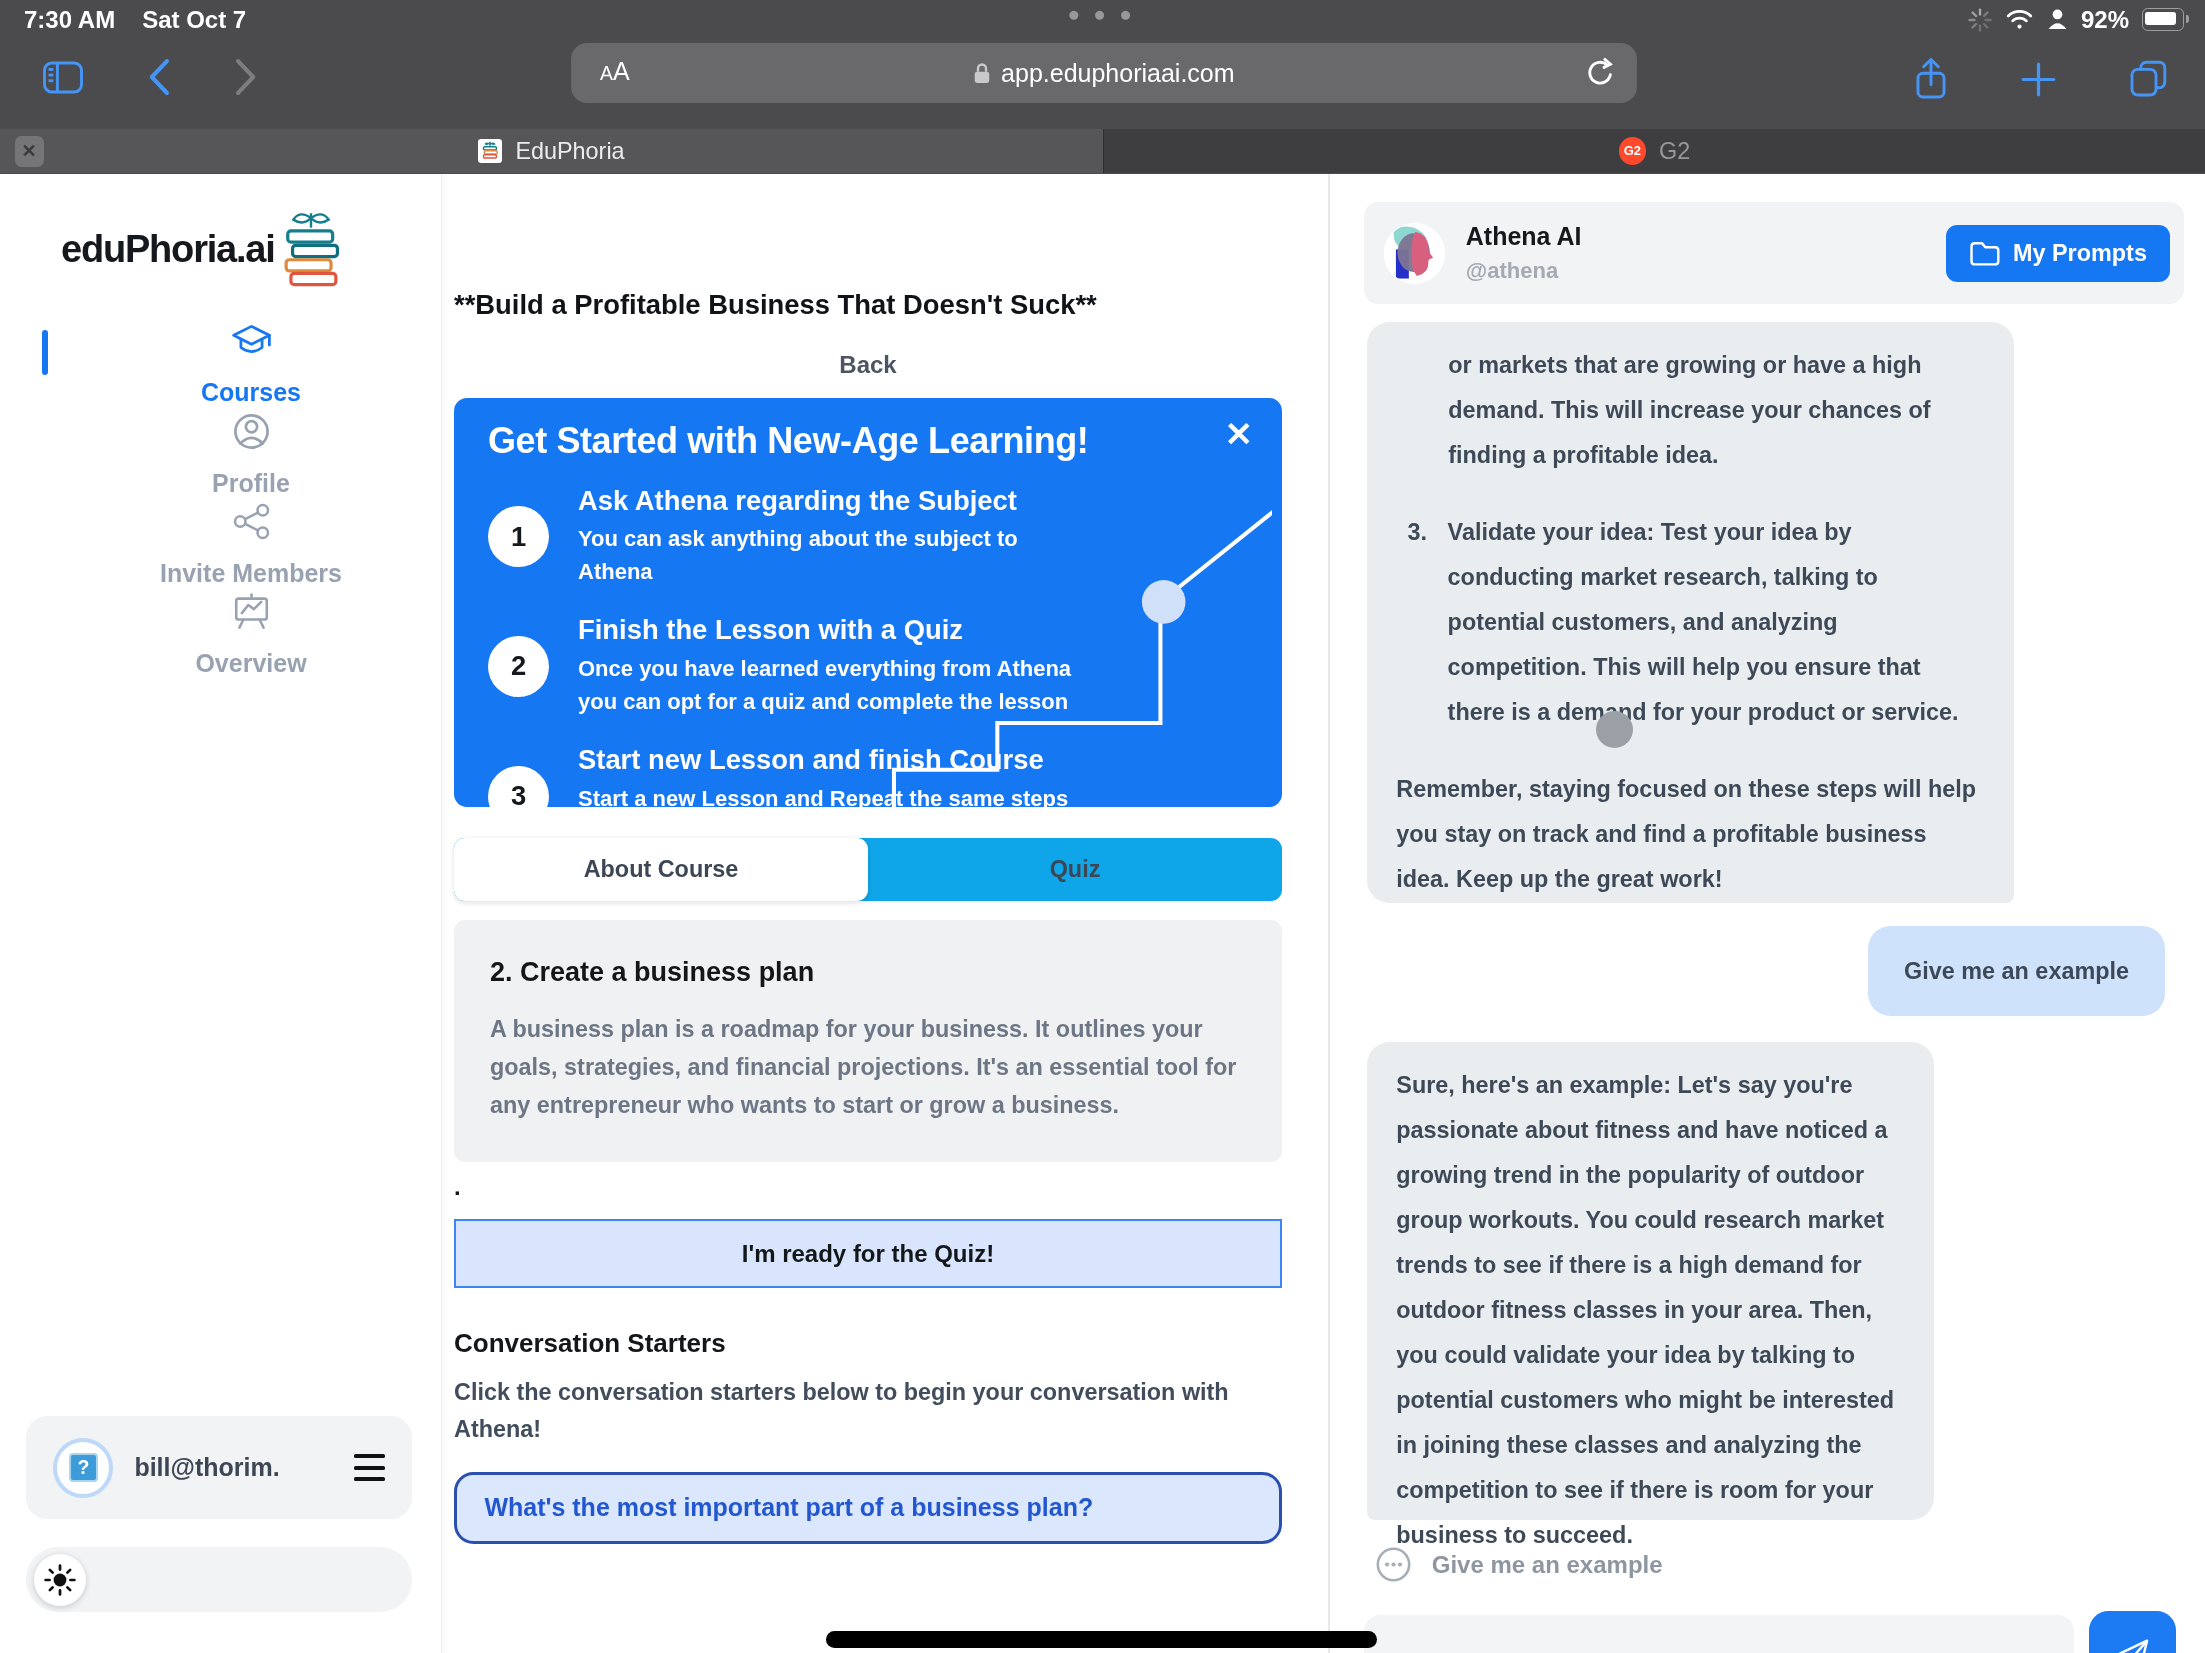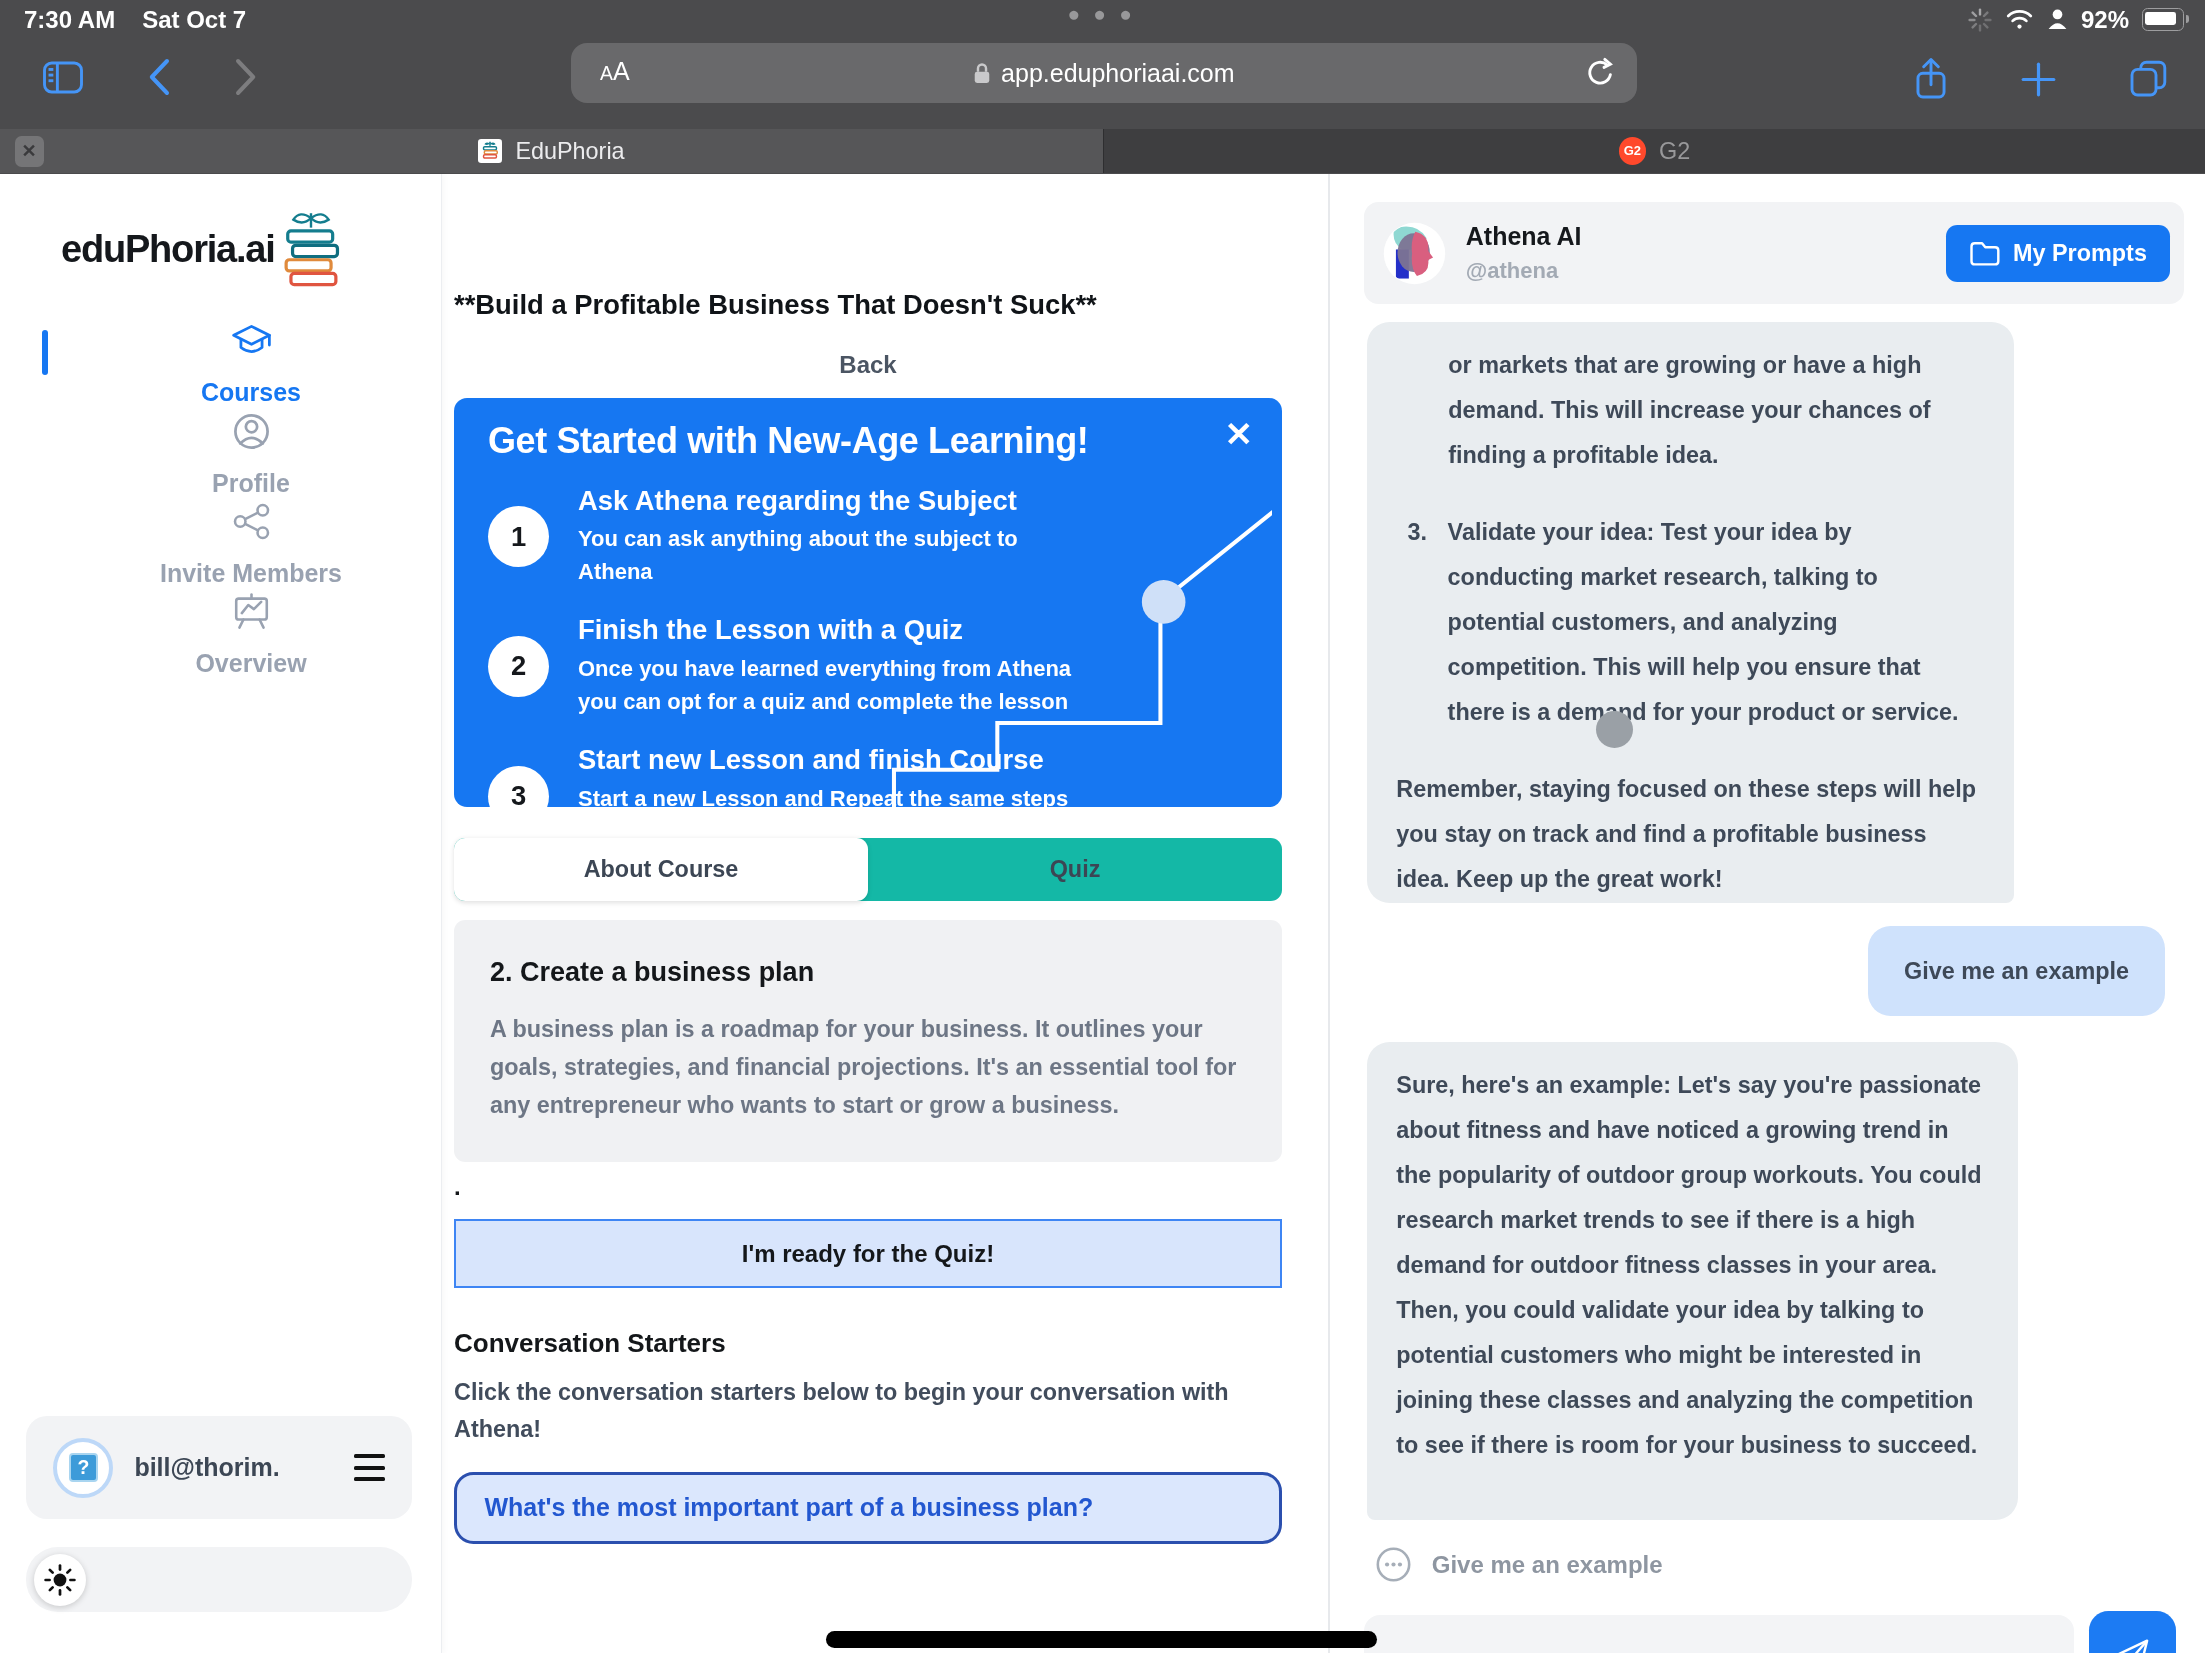--- a/index.html
+++ b/index.html
@@ -63,21 +63,21 @@
   .onboard{position:relative;margin-top:18.6px;height:409px;background:#1677f2;border-radius:13px;padding:22.6px 34px;color:#fff;overflow:hidden;box-sizing:border-box;}
   .onboard-title{font-size:36px;font-weight:800;letter-spacing:-0.4px;}
   .onboard-close{position:absolute;top:16px;right:29px;font-size:34px;font-weight:800;color:#fff;cursor:pointer;}
   .steps{margin-top:22.6px;display:flex;flex-direction:column;gap:26px;position:relative;z-index:2;}
   .step{display:flex;align-items:center;gap:29px;}
   .step-circle{width:61px;height:61px;min-width:61px;background:#fff;border-radius:50%;color:#15181c;font-size:27.4px;font-weight:700;display:flex;align-items:center;justify-content:center;}
   .step-title{font-size:27.4px;font-weight:800;}
   .step-desc{font-size:22px;font-weight:600;margin-top:5.7px;max-width:500px;line-height:1.5;}
   .stairs{position:absolute;right:9.7px;bottom:0;z-index:1;}
 
-  .seg-tabs{margin-top:31.5px;height:63px;background:#14b8a6;border-radius:11.3px;display:flex;}
+  .seg-tabs{margin-top:31.5px;height:63px;background:#0ea5e9;border-radius:11.3px;display:flex;}
   .seg-tab{flex:1;display:flex;align-items:center;justify-content:center;font-size:23.4px;font-weight:700;color:#3c4654;cursor:pointer;}
   .seg-tab.selected{background:#fff;border-radius:11.3px;box-shadow:0 1.6px 4.8px rgba(0,0,0,.12);}
 
   .lesson{margin-top:19.4px;background:#f0f1f3;border-radius:11.3px;padding:37px 36px;box-sizing:border-box;min-height:237px;}
   .lesson-heading{font-size:27px;font-weight:800;color:#14171a;}
   .lesson-body{margin-top:22.6px;font-size:23.4px;font-weight:600;color:#6d7685;line-height:1.62;}
   .stray-dot{margin-top:11.3px;font-size:24px;color:#14171a;font-weight:700;}
   .quiz-btn{margin-top:18px;height:69px;background:#d8e5fc;border:2.4px solid #3e85f4;display:flex;align-items:center;justify-content:center;font-size:24px;font-weight:700;color:#14171a;box-sizing:border-box;cursor:pointer;}
   .conv-head{margin-top:40px;font-size:26px;font-weight:800;color:#14171a;}
   .conv-desc{margin-top:14.5px;font-size:23.4px;font-weight:600;color:#414c5c;line-height:1.6;max-width:799px;}
@@ -92,21 +92,21 @@
   .myprompts{margin-left:auto;height:57px;background:#1677f2;color:#fff;border-radius:11.3px;display:flex;align-items:center;gap:13px;padding:0 22.6px;font-size:23.4px;font-weight:700;cursor:pointer;}
 
   .bubble{position:absolute;background:#e9edf0;color:#3e4958;font-size:23.4px;font-weight:600;line-height:45px;box-sizing:border-box;}
   .b1{left:11.3px;top:148px;width:647px;height:581px;border-radius:22.6px 22.6px 8px 22.6px;padding:21px 36px 0 29px;}
   .b1 .p-indent{margin-left:52px;}
   .b1 .list-row{display:flex;margin-top:32px;margin-left:11.3px;}
   .b1 .list-num{width:40px;min-width:40px;}
   .b1 .closing{margin-top:32px;}
   .scroll-dot{position:absolute;left:240px;top:537px;width:37px;height:37px;border-radius:50%;background:#9aa0a6;}
   .b-user{right:40px;top:752px;height:90px;background:#cfe2fc;border-radius:22.6px;display:flex;align-items:center;padding:0 36px;}
-  .b2{left:11.3px;top:868px;width:651px;height:478px;border-radius:22.6px 22.6px 22.6px 8px;padding:21px 36px 0 29px;}
+  .b2{left:11.3px;top:868px;width:567px;height:478px;border-radius:22.6px 22.6px 22.6px 8px;padding:21px 36px 0 29px;}
   .suggestion{position:absolute;left:19.4px;top:1372px;display:flex;align-items:center;gap:19.4px;color:#8e96a1;font-size:24px;font-weight:600;cursor:pointer;}
   .chat-input{position:absolute;left:8px;top:1441px;width:710px;height:105px;background:#f3f4f6;border-radius:16px;padding:34px 0 0 42px;box-sizing:border-box;font-size:24px;font-weight:600;color:#c2c8d0;}
   .send-btn{position:absolute;left:733px;top:1437px;width:87px;height:97px;background:#1c7bf3;border-radius:19.4px;display:flex;justify-content:center;padding-top:24px;box-sizing:border-box;cursor:pointer;}
 
   .home-indicator{position:absolute;left:826px;top:1631px;width:551px;height:17px;border-radius:9.7px;background:#000;}
   svg{display:block;}
 </style>
 </head>
 <body>
 

